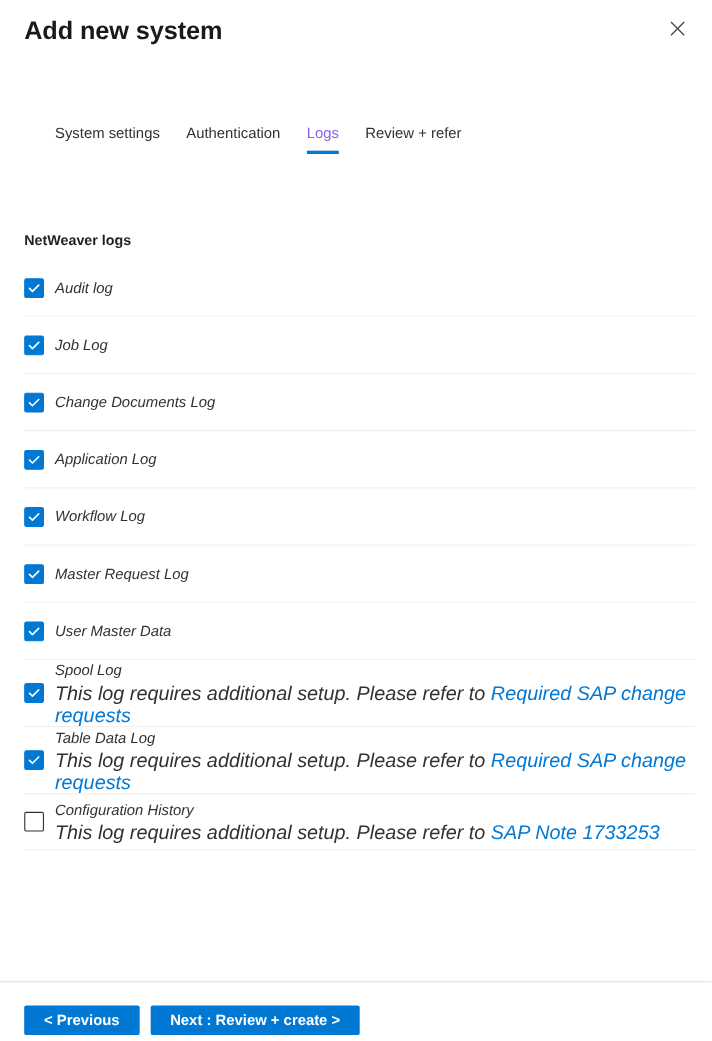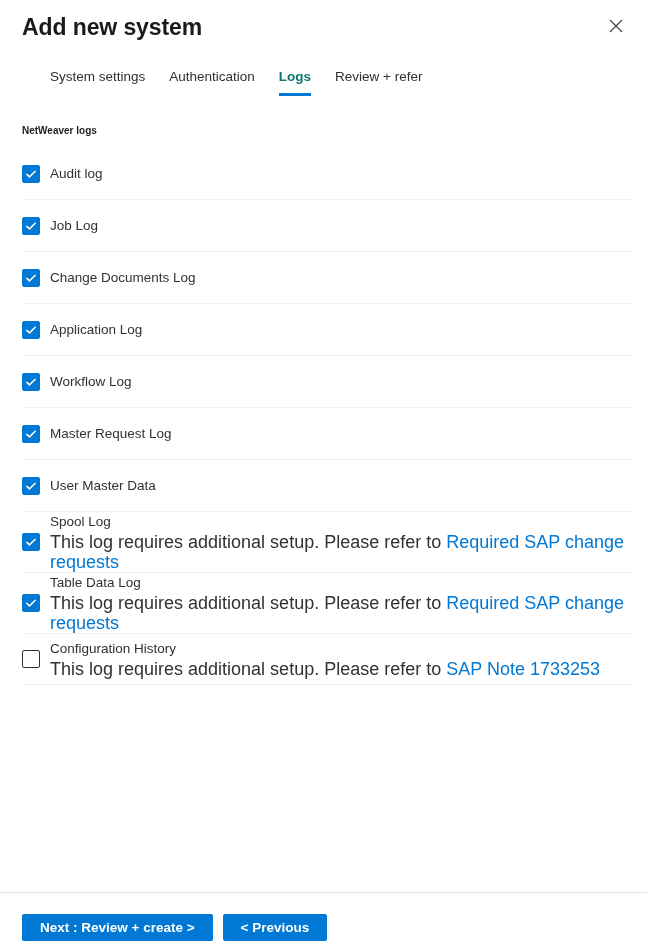--- a/index.html
+++ b/index.html
@@ -11,20 +11,21 @@
     color: #323130;
     overflow: hidden;
   }
   .panel {
     position: relative;
     width: 647px;
     height: 946px;
     background: #ffffff;
     display: flex;
     flex-direction: column;
+    gap: 44px;
   }
 
   
   .header {
     position: relative;
     padding: 12px 22px 0 22px;
     flex: 0 0 auto;
   }
   .title {
     font-size: 23px;
@@ -62,43 +63,43 @@
     position: relative;
     font-size: 13.5px;
     line-height: 18px;
     color: #323130;
     padding: 0 12px 10px 12px;
     cursor: pointer;
     white-space: nowrap;
   }
   .tab:first-child { padding-left: 0; }
   .tab.active {
-    font-weight: 700;
-    color: #0f766e;
+    font-weight: 400;
+    color: #8b5cf6;
     text-align: center;
   }
   .tab.active::after {
     content: "";
     position: absolute;
     left: 12px;
     right: 12px;
     bottom: 0;
     height: 3px;
     background: #0078d4;
   }
   .tab:first-child.active::after { left: 0; }
 
   
   .content {
     flex: 1 1 auto;
     padding: 0 22px;
     overflow: hidden;
   }
   .section-title {
-    font-size: 10px;
+    font-size: 13px;
     font-weight: 700;
     color: #201f1e;
     margin-top: 26px;
     margin-bottom: 8px;
     line-height: 18px;
   }
 
   .log-list { width: 610px; }
 
   .log-row {
@@ -124,21 +125,21 @@
   .cb.checked {
     background: #0078d4;
     border: 1px solid #0078d4;
   }
   .cb.unchecked {
     background: #ffffff;
     border: 1px solid #323130;
   }
   .cb svg { display: block; }
 
-  .log-labels { display: flex; flex-direction: column; justify-content: flex-start; }
+  .log-labels { display: flex; flex-direction: column; justify-content: flex-start; font-style: italic; }
   .log-label {
     font-size: 13.5px;
     line-height: 20px;
     color: #323130;
   }
   .log-note {
     font-size: 18px;
     line-height: 20px;
     color: #323130;
   }
@@ -301,17 +302,17 @@
           <div class="cb unchecked"></div>
           <div class="log-labels">
             <div class="log-label">Configuration History</div>
             <div class="log-note"><span>This log requires additional setup. Please refer to </span><a class="log-link">SAP Note 1733253</a></div>
           </div>
         </div>
       </div>
   </div>
 
   <div class="footer">
+    <button class="btn">&lt; Previous</button>
     <button class="btn">Next : Review + create &gt;</button>
-    <button class="btn">&lt; Previous</button>
   </div>
 
 </div>
 
 </body></html>

